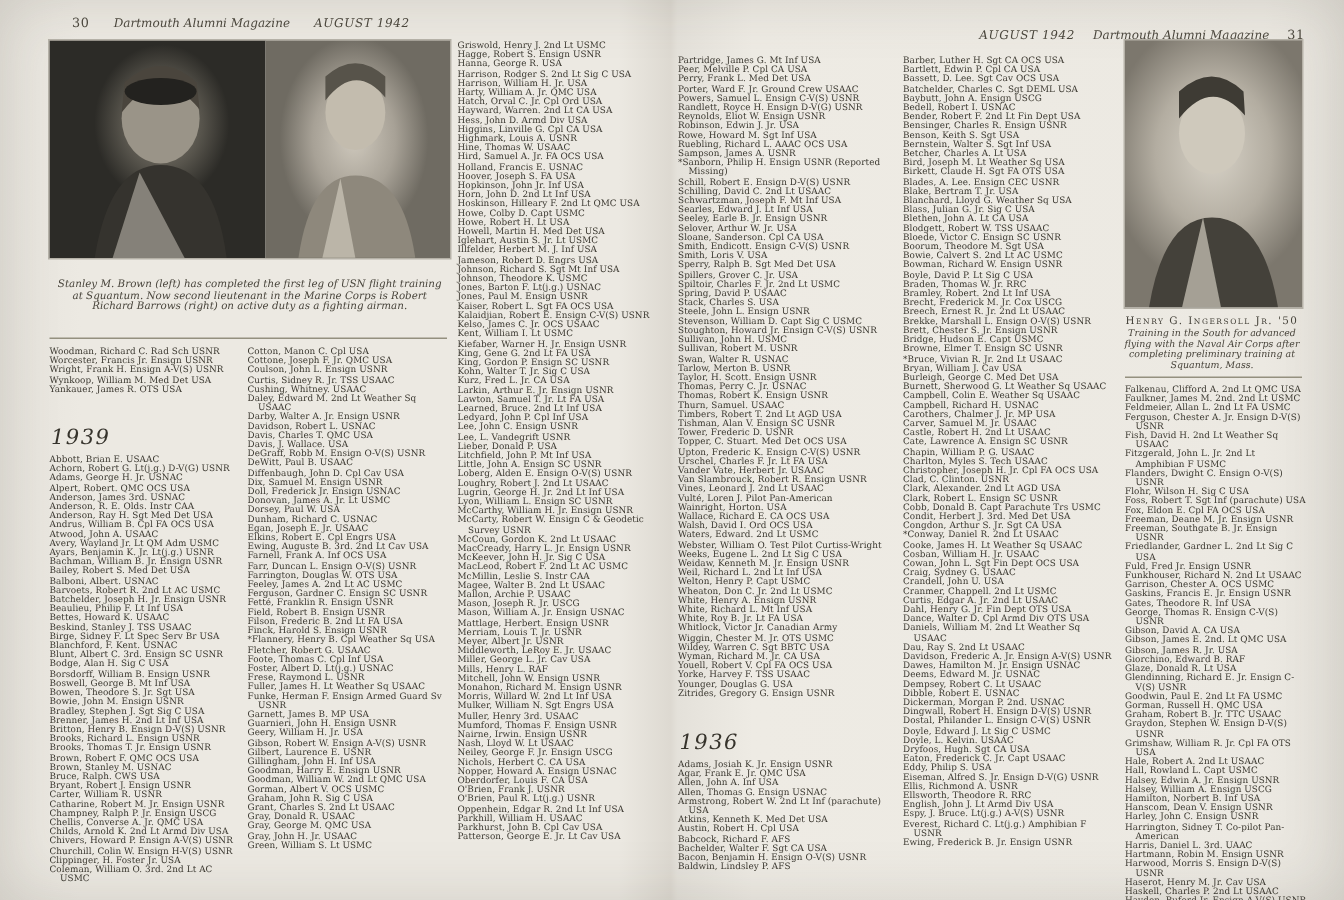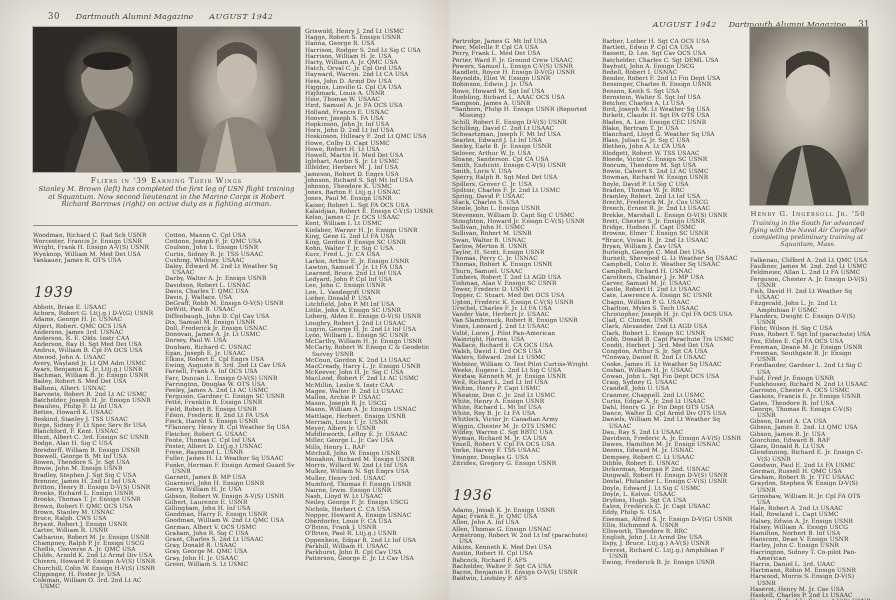--- a/index.html
+++ b/index.html
@@ -86,21 +86,20 @@
     <div class="panel" id="panel-b">
       <svg viewBox="0 0 123 145">
         <ellipse cx="60" cy="48" rx="20" ry="25" fill="#c3bcae"></ellipse>
         <path d="M40 40 q20 -26 40 -2 l0 -14 q-20 -18 -40 0 z" fill="#57534a"></path>
         <path d="M22 145 q8 -55 38 -55 q32 0 40 55 z" fill="#8e887c"></path>
         <path d="M50 92 l10 53 l-22 0 z" fill="#d9d3c6" opacity=".6"></path>
       </svg>
     </div>
   </div>
 
-  <div class="cap-title" id="cap-left-title">Fliers in '39 Earning Their Wings</div>
   <div class="cap-text" id="cap-left-text">Stanley M. Brown (left) has completed the first leg of USN flight training at Squantum. Now second lieutenant in the Marine Corps is Robert Richard Barrows (right) on active duty as a fighting airman.</div>
   <div class="rule" id="rule-left"></div>
 
   <div class="photo" id="photo-right">
     <svg viewBox="0 0 118 178">
       <ellipse cx="58" cy="62" rx="22" ry="27" fill="#cfc9bc"></ellipse>
       <path d="M36 52 q22 -28 44 -2 l-1 -16 q-21 -20 -43 0 z" fill="#3e3b34"></path>
       <path d="M16 178 q10 -60 42 -60 q34 0 44 60 z" fill="#44413a"></path>
       <path d="M52 118 l12 60 l-26 0 z" fill="#cfc9bc" opacity=".7"></path>
     </svg>

